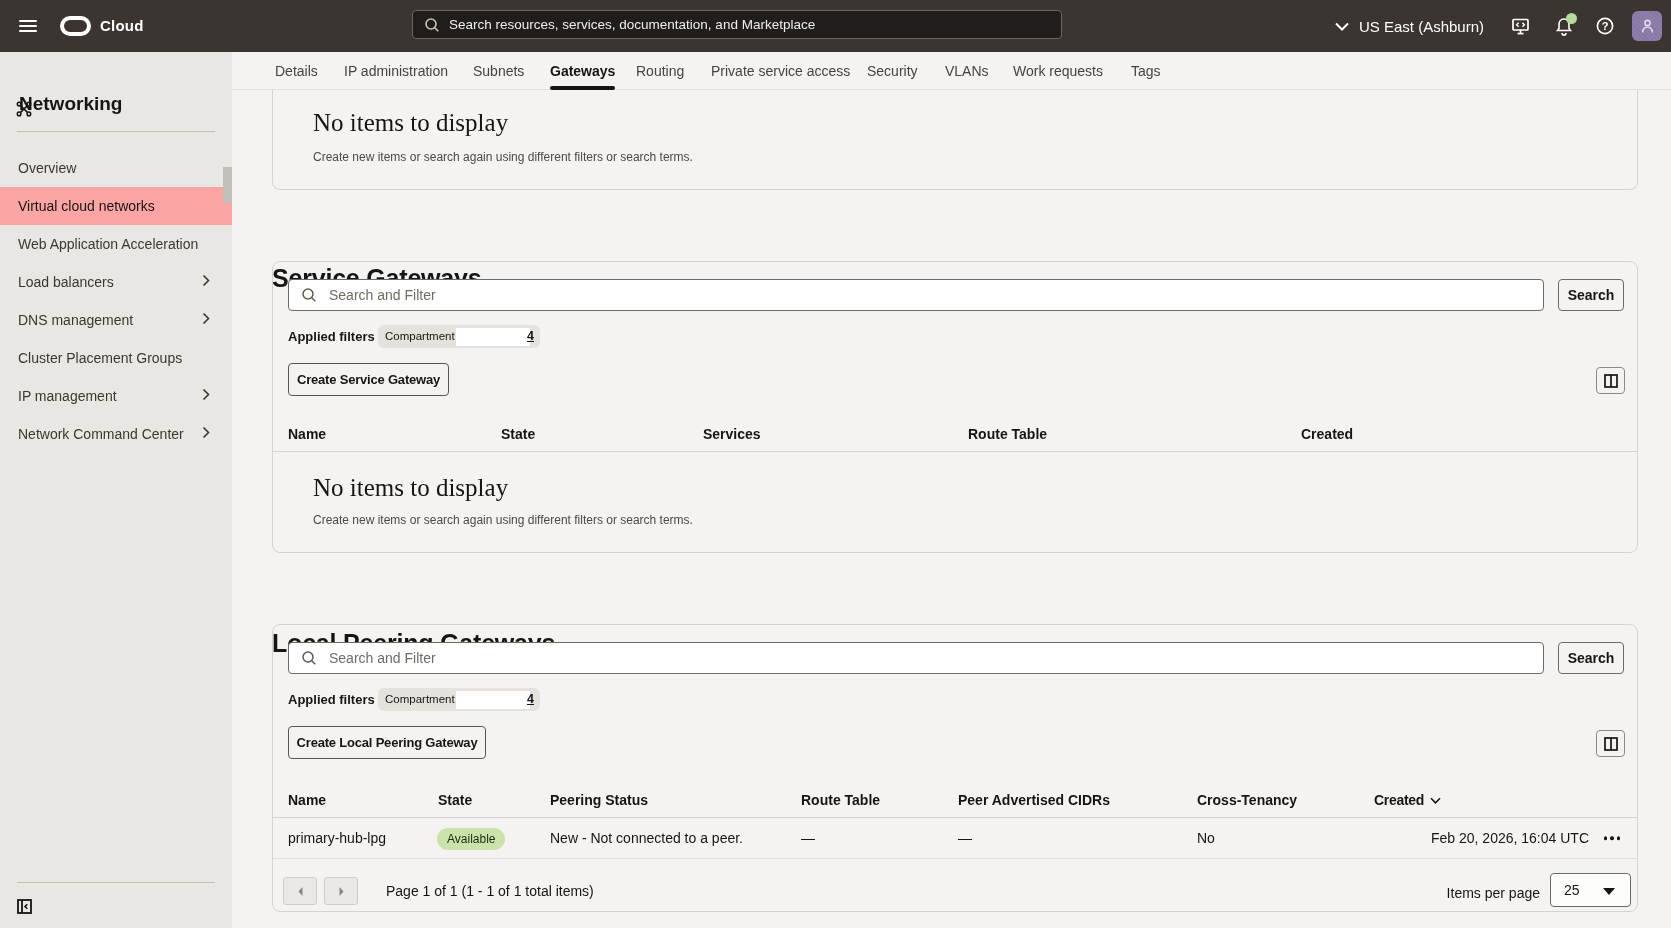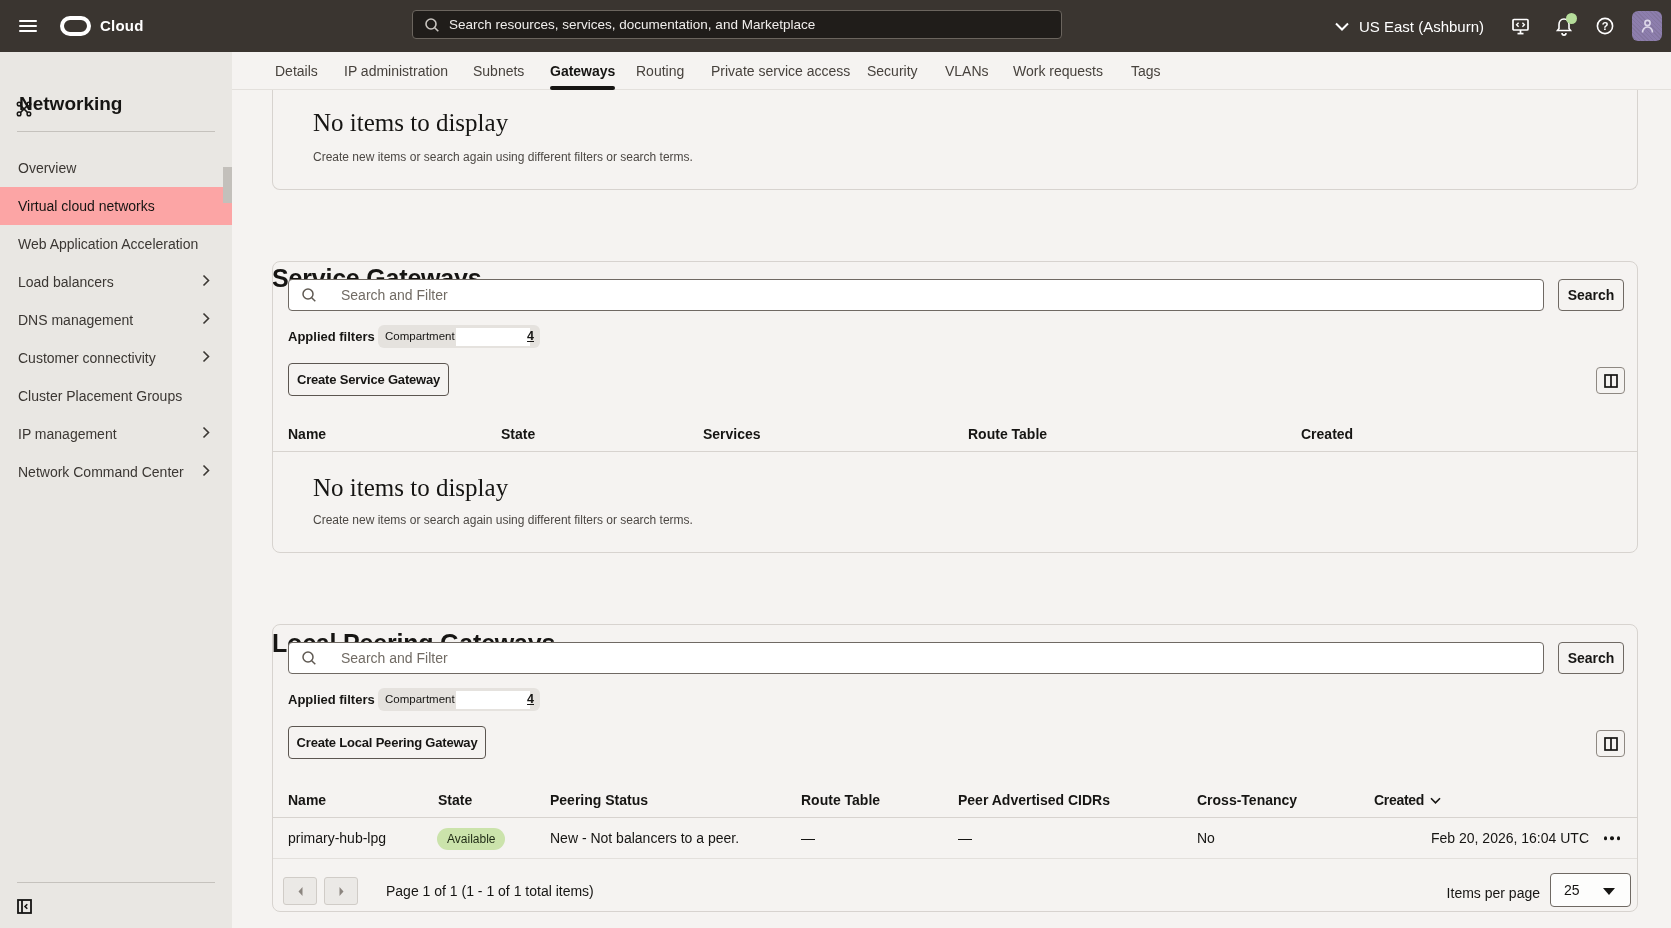--- a/index.html
+++ b/index.html
@@ -43,21 +43,21 @@
 .tab.sel:after { content:""; position:absolute; left:0; right:0; bottom:0; height:4px; background:#161513; border-radius:2px; }
 
 .card { border:1px solid #d7d3cf; border-radius:8px; position:absolute; left:40px; width:1366px; }
 .noitems { position:absolute; left:40px; font-family:"Liberation Serif", serif; font-size:25px; color:#161513; }
 .nosub { position:absolute; left:40px; font-size:12px; color:#4c4844; }
 .h2 { position:absolute; left:40px; font-size:25px; font-weight:700; color:#161513; letter-spacing:-0.2px;margin-top:46px; }
 
 .searchrow { position:absolute; left:15px; top:17px; right:13px; height:32px; display:flex; }
 .sfinput { flex:1; height:32px; border:1px solid #6f6963; border-radius:4px; background:#fff; display:flex; align-items:center; }
 .sfinput svg { margin-left:12px; }
-.sfinput .ph { color:#716b64; font-size:14px; margin-left:24px; }
+.sfinput .ph { color:#716b64; font-size:14px; margin-left:12px; }
 .sbtn { width:66px; height:32px; margin-left:14px; border:1px solid #6f6963; border-radius:4px; display:flex; align-items:center; justify-content:center; font-size:14px; font-weight:700; color:#161513; }
 
 .apfrow { position:absolute; left:15px; top:63px; height:24px; }
 .apflabel { position:absolute; left:0; top:4px; font-size:13px; font-weight:700; color:#161513; white-space:nowrap; }
 .chip { position:absolute; left:90px; top:0; width:162px; height:23px; background:#e5e2de; border-radius:6px; }
 .chip .ct { position:absolute; left:7px; top:5px; font-size:11.5px; color:#161513; white-space:nowrap; }
 .chip .wbox { position:absolute; left:78px; top:2.5px; width:74px; height:18px; background:#fff; }
 .chip .num { position:absolute; right:6px; top:4px; font-size:12.5px; font-weight:700; text-decoration:underline; color:#161513; }
 
 .createbtn { position:absolute; left:15px; top:101px; height:33px; border:1px solid #5c5650; border-radius:4px; display:flex; align-items:center; justify-content:center; font-size:13px; font-weight:700; color:#161513; letter-spacing:-0.2px; white-space:nowrap; }
@@ -146,23 +146,20 @@
   </div>
   <div class="sn-div"></div>
   <div class="sn-items">
     <div class="sn-item">Overview</div>
     <div class="sn-item sel">Virtual cloud networks</div>
     <div class="sn-item">Web Application Acceleration</div>
     <div class="sn-item">Load balancers<span class="arr"><svg width="8" height="13" viewBox="0 0 8 13">
             <polyline points="1.5,1.5 6.5,6.5 1.5,11.5" fill="none" stroke="#3b3733" stroke-width="1.6"></polyline>
           </svg></span></div>
     <div class="sn-item">DNS management<span class="arr"><svg width="8" height="13" viewBox="0 0 8 13">
-            <polyline points="1.5,1.5 6.5,6.5 1.5,11.5" fill="none" stroke="#3b3733" stroke-width="1.6"></polyline>
-          </svg></span></div>
-    <div class="sn-item">Customer connectivity<span class="arr"><svg width="8" height="13" viewBox="0 0 8 13">
             <polyline points="1.5,1.5 6.5,6.5 1.5,11.5" fill="none" stroke="#3b3733" stroke-width="1.6"></polyline>
           </svg></span></div>
     <div class="sn-item">Cluster Placement Groups</div>
     <div class="sn-item">IP management<span class="arr"><svg width="8" height="13" viewBox="0 0 8 13">
             <polyline points="1.5,1.5 6.5,6.5 1.5,11.5" fill="none" stroke="#3b3733" stroke-width="1.6"></polyline>
           </svg></span></div>
     <div class="sn-item">Network Command Center<span class="arr"><svg width="8" height="13" viewBox="0 0 8 13">
             <polyline points="1.5,1.5 6.5,6.5 1.5,11.5" fill="none" stroke="#3b3733" stroke-width="1.6"></polyline>
           </svg></span></div>
   </div>
@@ -270,21 +267,21 @@
         <span class="th" style="left:528px;">Route Table</span>
         <span class="th" style="left:685px;">Peer Advertised CIDRs</span>
         <span class="th" style="left:924px;">Cross-Tenancy</span>
       <span class="th" style="left:1101px; letter-spacing:-0.3px;">Created<svg width="11" height="7" viewBox="0 0 11 7" style="position:absolute; left:56px; top:5px;">
             <polyline points="1,1.2 5.5,5.8 10,1.2" fill="none" stroke="#161513" stroke-width="1.6"></polyline>
           </svg></span>
     </div>
     <div class="row">
       <span class="cell" style="left:15px;">primary-hub-lpg</span>
       <span class="cell" style="left:164px;"><span class="pill">Available</span></span>
-      <span class="cell" style="left:277px;">New - Not balancers to a peer.</span>
+      <span class="cell" style="left:277px;">New - Not connected to a peer.</span>
       <span class="cell" style="left:528px;">—</span>
       <span class="cell" style="left:685px;">—</span>
       <span class="cell" style="left:924px;">No</span>
       <span class="cell" style="left:1158px;">Feb 20, 2026, 16:04 UTC</span>
       <span class="dots">
           <i></i>
           <i></i>
           <i></i>
         </span>
     </div>

